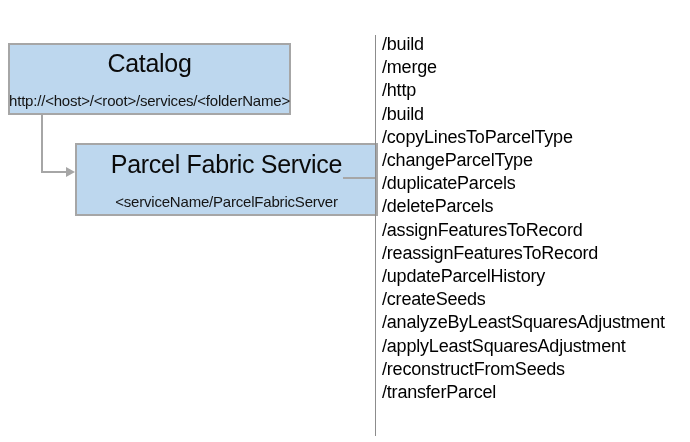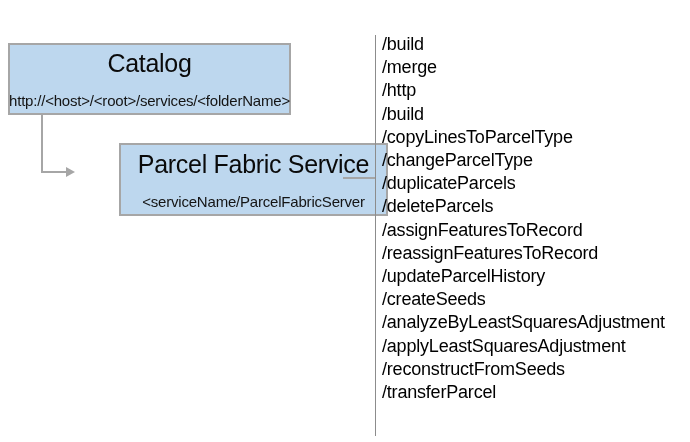--- a/index.html
+++ b/index.html
@@ -9,21 +9,21 @@
     font-family: "Liberation Sans", sans-serif;
   }
   .box {
     position: absolute; background: #BDD7EE; border: 2px solid #A6A6A6;
     box-sizing: border-box; display: flex; flex-direction: column;
     align-items: center; justify-content: center; text-align: center; gap: 12px;
   }
   .box .title { font-size: 25px; color: #0a0a0a; line-height: 1.12; letter-spacing: -0.3px; white-space: nowrap; }
   .box .subtitle { font-size: 15px; color: #141414; margin-top: 3px; letter-spacing: -0.2px; white-space: nowrap; }
   .catalog-box { left: 8px; top: 43px; width: 283px; height: 72px; }
-  .service-box { left: 75px; top: 143px; width: 269px; height: 73px; margin-left: 44px; }
+  .service-box { left: 75px; top: 143px; width: 303px; height: 73px; }
   .seg { position: absolute; background: #A6A6A6; }
   .elbow-v { left: 41px; top: 114px; width: 2px; height: 59px; }
   .elbow-h { left: 41px; top: 171px; width: 27px; height: 2px; }
   .arrowhead {
     position: absolute; left: 66px; top: 167px; width: 0; height: 0;
     border-left: 9px solid #A6A6A6;
     border-top: 5px solid transparent; border-bottom: 5px solid transparent;
   }
   .svc-line { left: 343px; top: 177px; width: 32px; height: 2px; }
   .vline { left: 375px; top: 35px; width: 1px; height: 401px; background: #8C8C8C; }

